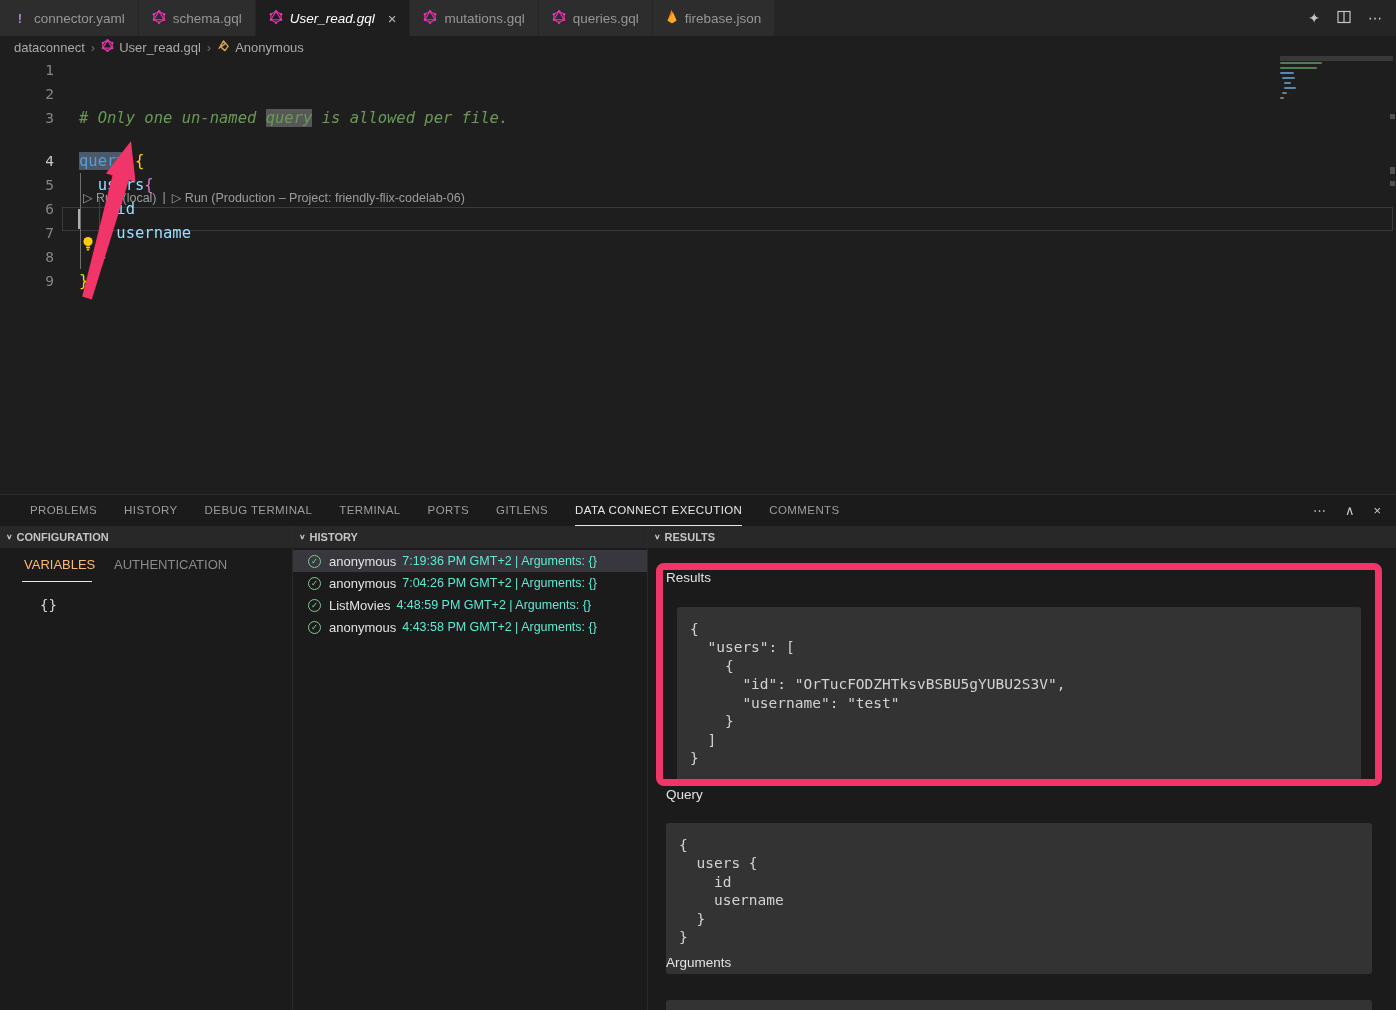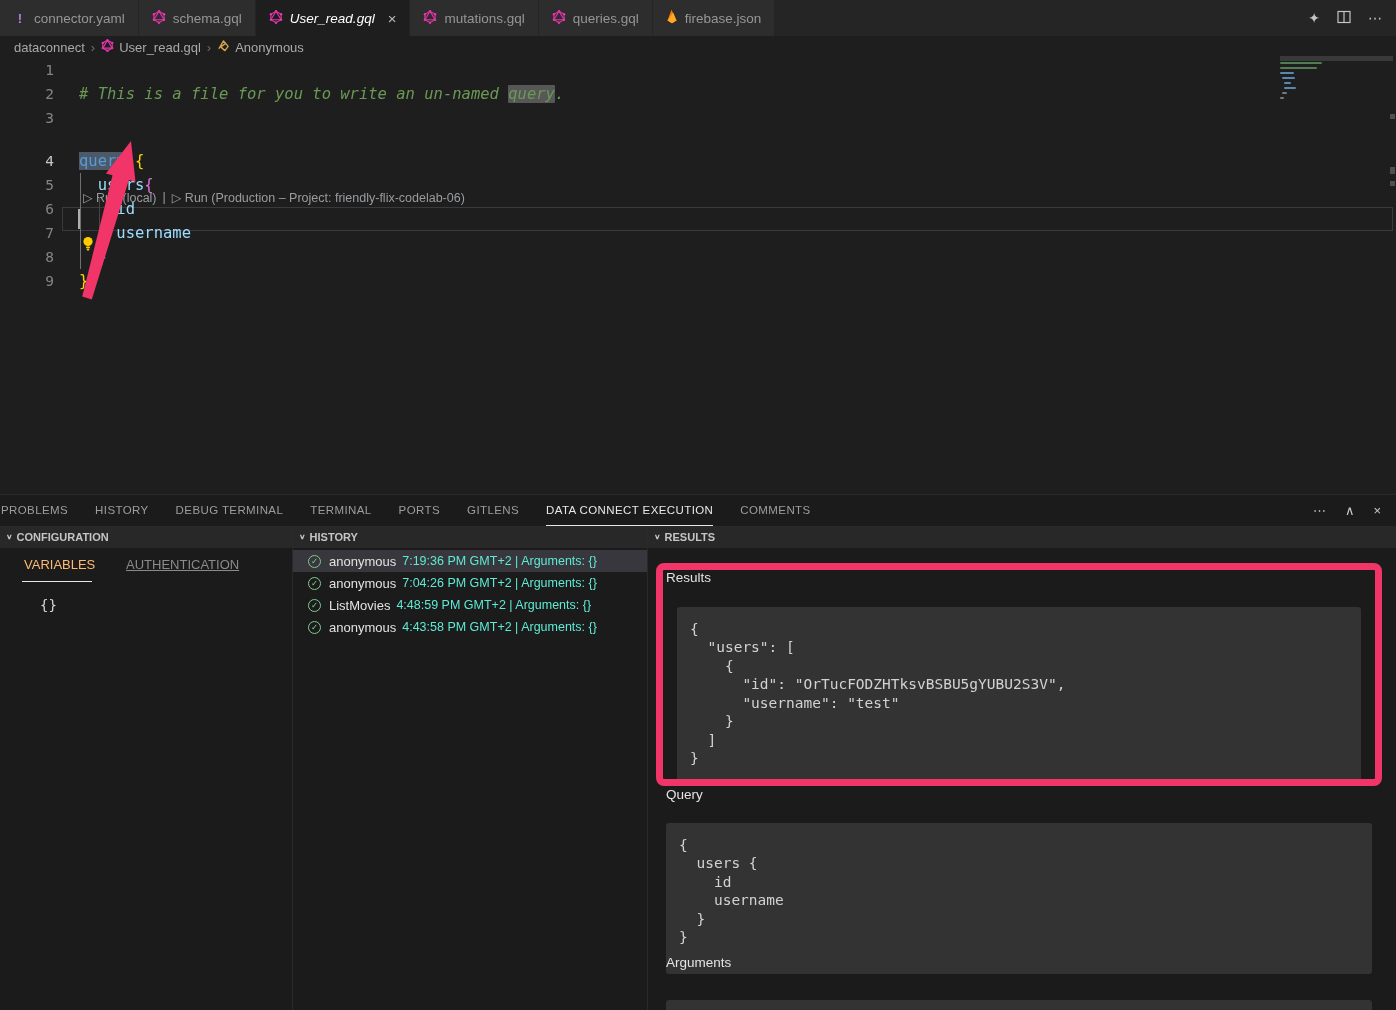--- a/index.html
+++ b/index.html
@@ -49,21 +49,21 @@
   .minimap { position:absolute; left:1280px; top:58px; width:56px; height:80px; }
   .mmbar { position:absolute; height:2px; border-radius:1px; }
   .mm-slider { position:absolute; left:1280px; top:56px; width:113px; height:5px; background:rgba(110,110,110,0.35); }
   .ovr-mark { position:absolute; left:1390px; width:5px; height:5px; background:#4f4f4f; }
 
   
   .arrow-overlay { position:absolute; top:0; left:0; width:1396px; height:1010px; pointer-events:none; z-index:60; }
 
   
   .panel { position:absolute; top:494px; left:0; width:1396px; height:516px; background:#1b1b1c; border-top:1px solid #2b2b2b; overflow:hidden; }
-  .ptabs { position:absolute; top:0; left:0; right:0; height:31px; display:flex; align-items:center; gap:27px; padding-left:1px; }
+  .ptabs { position:absolute; top:0; left:0; right:0; height:31px; display:flex; align-items:center; gap:27px; padding-left:30px; }
   .ptab { font-size:11.5px; letter-spacing:0.4px; color:#9d9d9d; cursor:pointer; height:31px; display:flex; align-items:center; border-bottom:1px solid transparent; }
   .ptab.active { color:#e7e7e7; border-bottom:1px solid #e7e7e7;text-align:center; }
   .ptab-actions { margin-left:auto; display:flex; gap:19px; padding-right:15px; color:#cccccc; font-size:13px; }
   .ptab-actions span { cursor:pointer; }
 
   .sec-head { position:absolute; top:31px; height:22px; background:#282829; display:flex; align-items:center; gap:4px; padding-left:6px; font-size:11px; font-weight:bold; color:#c5c5c5; }
   .sec-chevron { font-size:9px; color:#c5c5c5; transform:scaleY(0.8); }
   .vdiv { position:absolute; top:31px; bottom:0; width:1px; background:#2a2a2a; }
 
   
@@ -191,25 +191,25 @@
 
 <div class="editor">
   <div class="curline"></div>
 
   <div class="eline" style="top:0;">
       <span class="lnum">1</span>
     </div>
 
   <div class="eline" style="top:24px;">
     <span class="lnum">2</span>
-    <span class="lcode"><span class="cmt"># This is a file for you to write an un-named </span><span class="cmt hl-word">query</span><span class="cmt">.</span></span>
   </div>
 
   <div class="eline" style="top:48px;">
     <span class="lnum">3</span>
+    <span class="lcode"><span class="cmt"># Only one un-named </span><span class="cmt hl-word">query</span><span class="cmt"> is allowed per file.</span></span>
   </div>
 
   <div class="codelens">
     <span class="lens-link">▷ Run (local)</span>
     <span>|</span>
     <span class="lens-link">▷ Run (Production – Project: friendly-flix-codelab-06)</span>
   </div>
 
   <div class="eline" style="top:91px;">
     <span class="lnum cur">4</span>
@@ -295,21 +295,21 @@
   <div class="sec-head" style="left:648px; width:748px;">
     <span class="sec-chevron">∨</span>
     <span>RESULTS</span>
   </div>
 
   <div class="vdiv" style="left:292px;"></div>
   <div class="vdiv" style="left:647px;"></div>
 
   <span class="cfg-tab active" style="left:24px; top:62px;">VARIABLES</span>
   <div class="cfg-underline"></div>
-  <span class="cfg-tab" style="left:126px; top:62px;text-decoration:underline;">AUTHENTICATION</span>
+  <span class="cfg-tab" style="left:114px; top:62px;">AUTHENTICATION</span>
   <div class="cfg-vars mono">{}</div>
 
   <div class="hist-rows">
     <div class="hist-row selected">
       <span class="pass-icon">✓</span>
       <span class="hist-name">anonymous</span>
       <span class="hist-meta">7:19:36 PM GMT+2 | Arguments: {}</span>
     </div>
     <div class="hist-row">
       <span class="pass-icon">✓</span>

